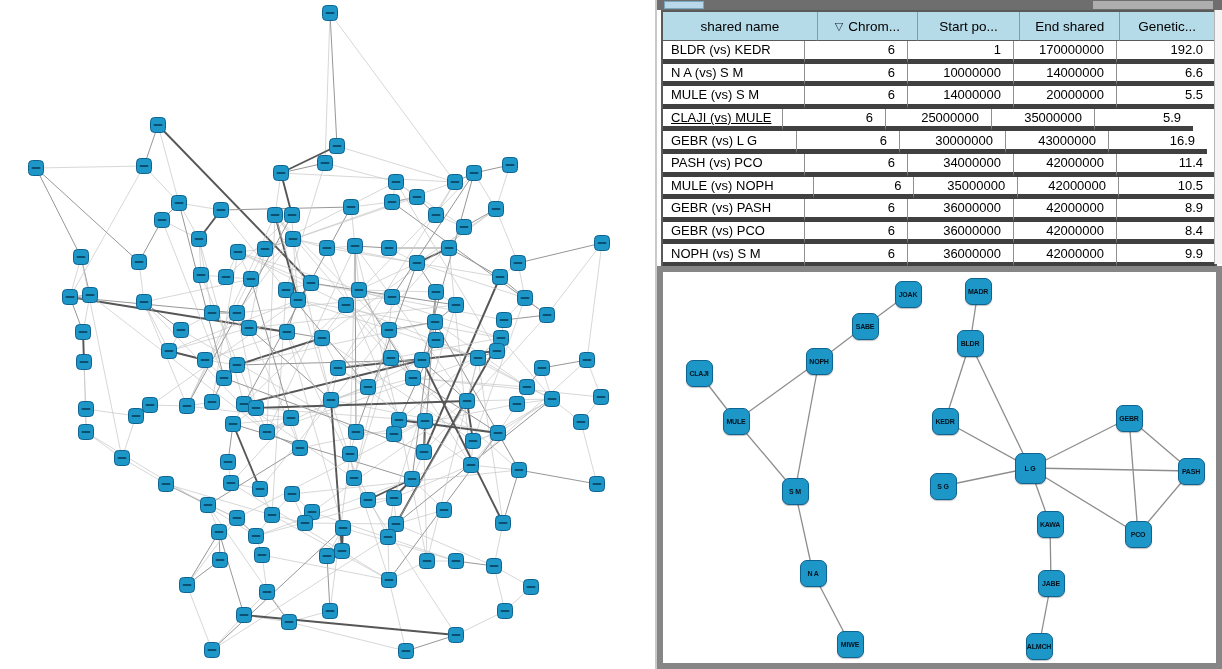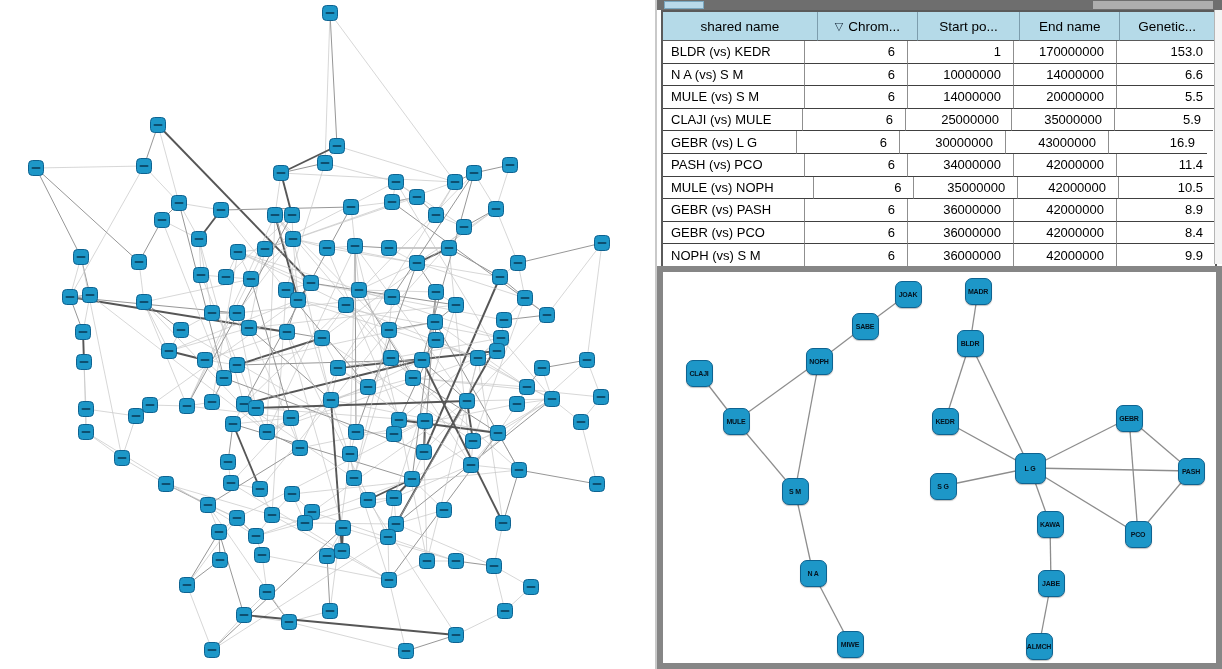--- a/index.html
+++ b/index.html
@@ -14,21 +14,21 @@
   .table-panel{position:absolute;left:0;top:0;width:565px;height:266px;background:#fff;}
   .top-strip{position:absolute;left:0;top:0;width:565px;height:10px;background:#6e6e6e;}
   .strip-thumb{position:absolute;left:7px;top:1px;width:40px;height:8px;background:#b9d9ea;
                border:1px solid #7aa7c0;box-sizing:border-box;}
   .strip-light{position:absolute;left:436px;top:1px;width:120px;height:8px;background:#aeaeae;}
   .vscroll{position:absolute;right:0;top:10px;width:7px;height:254px;background:#f4f4f4;
            border-left:1px solid #b5b5b5;}
   .grid{position:absolute;left:4px;top:10px;border:2px solid #5a5a5a;border-bottom-width:1px;
         background:#fff;}
   .grid-row{display:flex;}
-  .grid-cell{box-sizing:border-box;border-right:1px solid #8f8f8f;border-bottom:1px solid #404040;
+  .grid-cell{box-sizing:border-box;border-right:1px solid #8f8f8f;border-bottom:5px solid #404040;
              font-size:13px;color:#000;display:flex;align-items:center;overflow:hidden;
              white-space:nowrap;background:#fff;height:22.6px;}
   .grid-cell:last-child{border-right:none;}
   .grid-cell.align-left{justify-content:flex-start;padding-left:8px;}
   .grid-cell.align-right{justify-content:flex-end;padding-right:12px;}
   .hdr .grid-cell{background:#b5dae8;height:29px;font-size:13.5px;justify-content:center;
                   border-right:1px solid #7d9dad;border-bottom:1px solid #5a5a5a;}
   .filter-ico{font-size:11px;color:#123;margin-right:5px;line-height:1;}
   
   .small-net{position:absolute;left:0;top:266px;width:565px;height:403px;background:#fff;
@@ -739,50 +739,50 @@
               <span>shared name</span>
             </div>
             <div class="grid-cell" style="width: 103px;">
               <span class="filter-ico">▽</span>
               <span>Chrom...</span>
             </div>
             <div class="grid-cell" style="width: 106px;">
               <span>Start po...</span>
             </div>
             <div class="grid-cell" style="width: 103px;">
-              <span>End name</span>
+              <span>End shared</span>
             </div>
             <div class="grid-cell" style="width: 98px;">
               <span>Genetic...</span>
             </div>
           </div>
         <div id="grid-body">
             <div class="grid-row">
               <div class="grid-cell align-left" style="width: 142px;">BLDR (vs) KEDR</div>
               <div class="grid-cell align-right" style="width: 103px;">6</div>
               <div class="grid-cell align-right" style="width: 106px;">1</div>
               <div class="grid-cell align-right" style="width: 103px;">170000000</div>
-              <div class="grid-cell align-right" style="width: 98px;">153.0</div>
+              <div class="grid-cell align-right" style="width: 98px;">192.0</div>
             </div>
             <div class="grid-row">
               <div class="grid-cell align-left" style="width: 142px;">N A (vs) S M</div>
               <div class="grid-cell align-right" style="width: 103px;">6</div>
               <div class="grid-cell align-right" style="width: 106px;">10000000</div>
               <div class="grid-cell align-right" style="width: 103px;">14000000</div>
               <div class="grid-cell align-right" style="width: 98px;">6.6</div>
             </div>
             <div class="grid-row">
               <div class="grid-cell align-left" style="width: 142px;">MULE (vs) S M</div>
               <div class="grid-cell align-right" style="width: 103px;">6</div>
               <div class="grid-cell align-right" style="width: 106px;">14000000</div>
               <div class="grid-cell align-right" style="width: 103px;">20000000</div>
               <div class="grid-cell align-right" style="width: 98px;">5.5</div>
             </div>
             <div class="grid-row">
-              <div class="grid-cell align-left" style="width: 140px;">CLAJI (vs) MULE</div>
+              <div class="grid-cell align-left" style="width: 120px; text-decoration: underline;">CLAJI (vs) MULE</div>
               <div class="grid-cell align-right" style="width: 103px;">6</div>
               <div class="grid-cell align-right" style="width: 106px;">25000000</div>
               <div class="grid-cell align-right" style="width: 103px;">35000000</div>
               <div class="grid-cell align-right" style="width: 98px;">5.9</div>
             </div>
             <div class="grid-row">
               <div class="grid-cell align-left" style="width: 134px;">GEBR (vs) L G</div>
               <div class="grid-cell align-right" style="width: 103px;">6</div>
               <div class="grid-cell align-right" style="width: 106px;">30000000</div>
               <div class="grid-cell align-right" style="width: 103px;">43000000</div>

